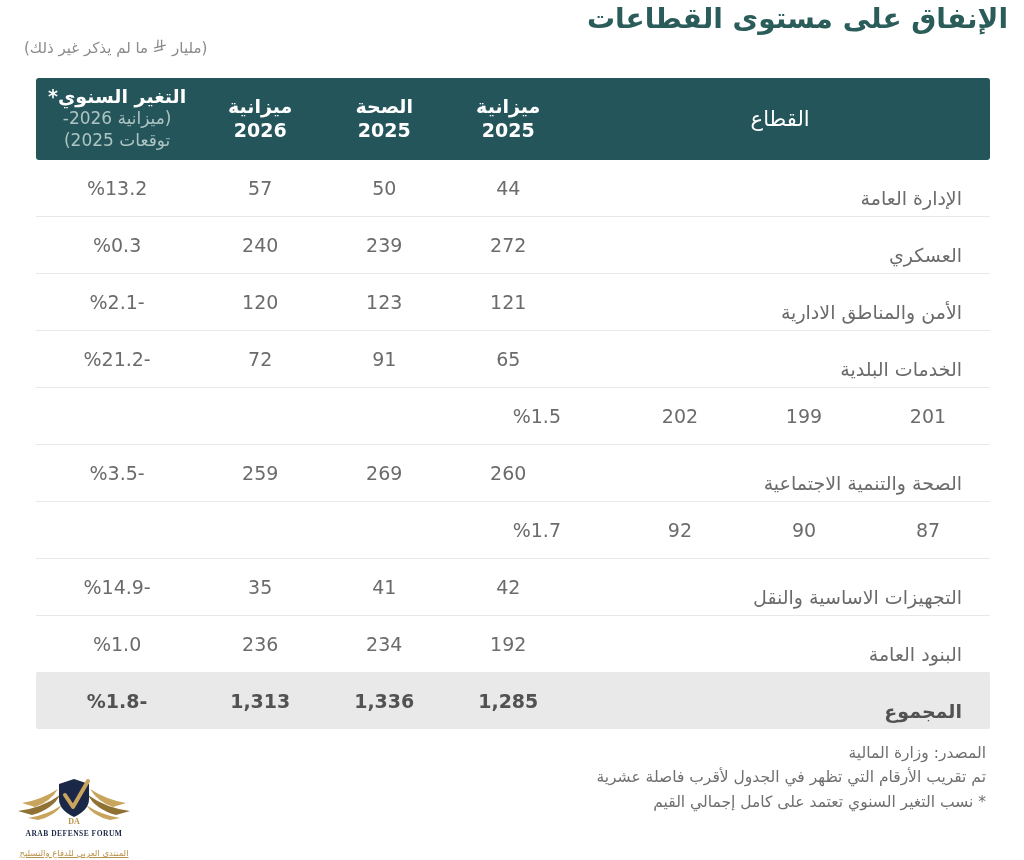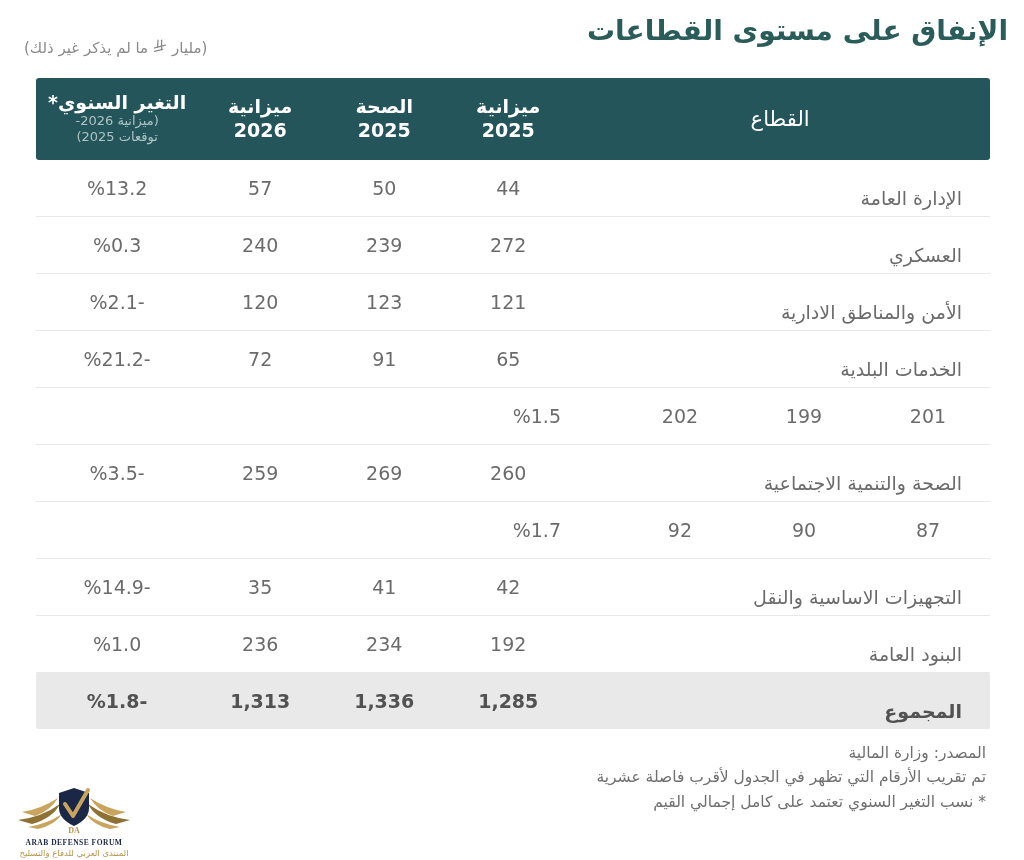--- a/index.html
+++ b/index.html
@@ -1,59 +1,59 @@
 <!DOCTYPE html>
 <html lang="ar"><head>
 <meta charset="utf-8">
 <style>
   * { margin:0; padding:0; box-sizing:border-box; }
   html,body { width:1024px; height:860px; background:#ffffff; overflow:hidden;
               font-family:"DejaVu Sans", sans-serif; }
   .page { position:relative; width:1024px; height:860px; }
 
   
-  .page-title { position:absolute; top:14px; right:16px; direction:rtl;
+  .page-title { position:absolute; top:2px; right:16px; direction:rtl;
                 font-size:28px; font-weight:bold; color:#2A5C5A; letter-spacing:0; }
 
   
   .units-note { position:absolute; top:39px; left:24px; direction:rtl;
                 display:flex; align-items:center; gap:5px;
                 color:#8A8A8A; font-size:15px; }
   .riyal-glyph { display:inline-block; }
 
   
   .sectors-table { position:absolute; top:78px; left:36px; width:954px; direction:rtl; }
   .thead { display:flex; align-items:center; height:82px;
            background:#24555A; color:#ffffff; border-radius:3px; }
   .col-sector  { width:44%; }
   .col-num     { width:13%; }
   .col-change  { width:17%; }
   .thead .col-sector { text-align:center; font-size:21px; font-weight:normal; }
   .th-2line { text-align:center; font-size:19px; font-weight:bold; line-height:1.25; }
   .th-change { text-align:center; }
   .th-change .main { font-size:19px; font-weight:bold; line-height:1.1; }
-  .th-change .sub  { font-size:13px; color:#AEC4C3; line-height:1.3; direction:rtl; }
+  .th-change .sub  { font-size:17px; color:#AEC4C3; line-height:1.3; direction:rtl; }
 
   .trow { display:flex; align-items:center; height:57px;
           border-bottom:1px solid #E5E9E9; color:#6B6B6B; font-size:19px; }
   .trow .col-sector { text-align:start; padding-inline-start:28px;margin-top:20px; }
   .trow .col-num, .trow .col-change { text-align:center; direction:ltr; }
 
   .trow.total { background:#E9E9E9; height:56px; border-bottom:none;
                 font-weight:bold; color:#525252; border-radius:2px; }
 
   
   .footnotes { position:absolute; top:741px; right:38px; direction:rtl; text-align:right;
                color:#6F6F6F; font-size:15.5px; line-height:1.58; }
 
   
   .logo { position:absolute; left:12px; bottom:2px; width:124px; text-align:center; }
   .logo-en { color:#1B2747; font-size:7.5px; font-weight:bold; letter-spacing:0.5px;
              font-family:"Liberation Serif", serif; white-space:nowrap; }
-  .logo-ar { color:#B8934A; font-size:8.5px; direction:rtl; white-space:nowrap; margin-top:1px; }
+  .logo-ar { color:#B8934A; font-size:8.5px; direction:rtl; white-space:nowrap; margin-top:10px;text-decoration:underline; }
 </style>
 </head>
 <body>
 
 <div class="page">
 
   <h1 class="page-title">الإنفاق على مستوى القطاعات</h1>
 
   <div class="units-note">
     <span>(مليار</span>

